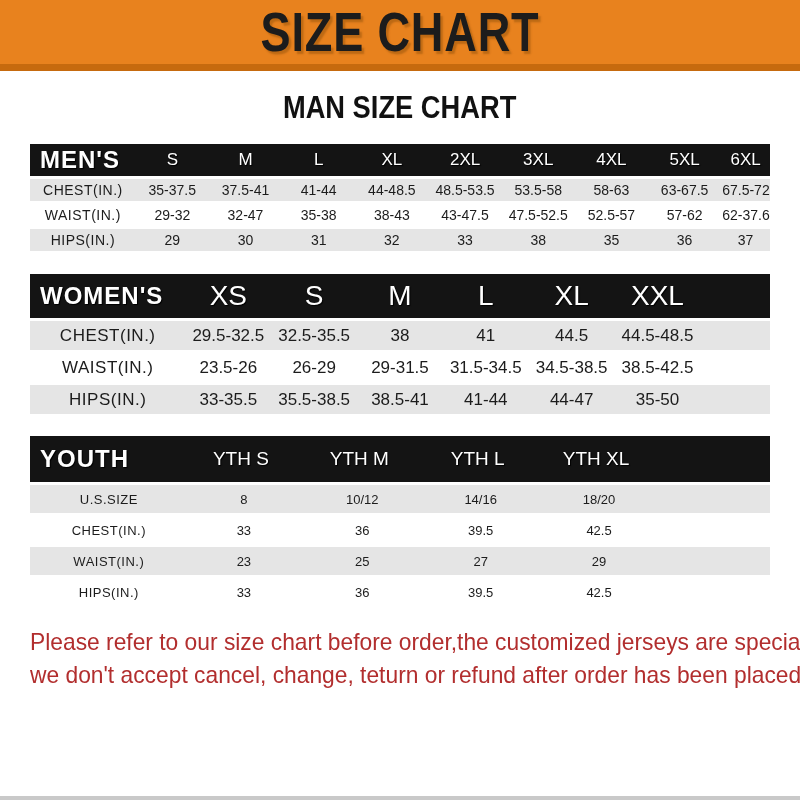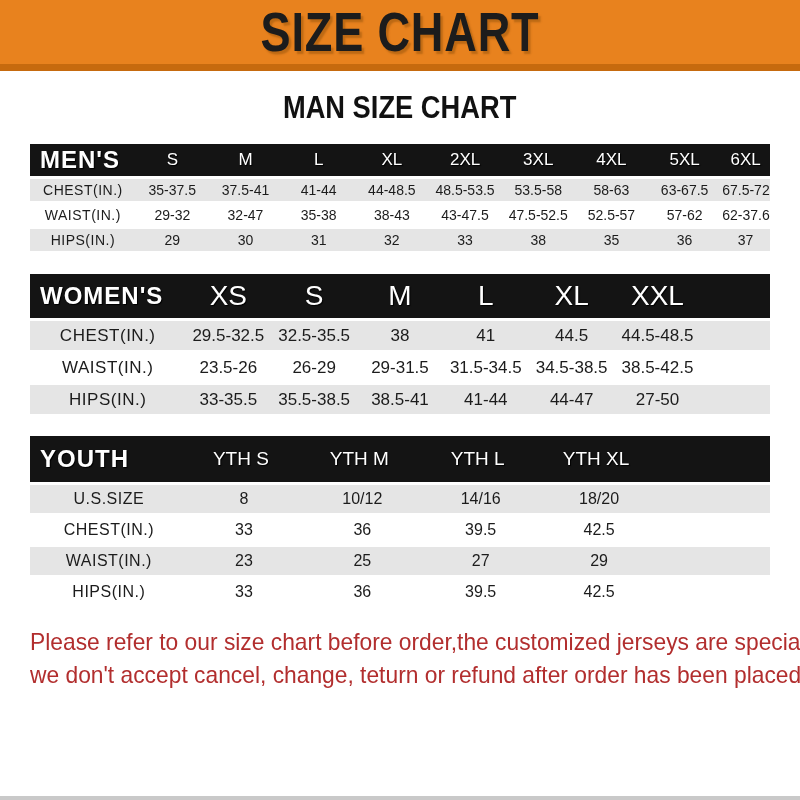--- a/index.html
+++ b/index.html
@@ -76,21 +76,21 @@
   table.size-table tbody tr:nth-child(even) td { background: #ffffff; }
 
   .tbl-men   th { height: 30px; font-size: 17px; }
   .tbl-men   th.corner { font-size: 24px; }
   .tbl-men   td { height: 20px; font-size: 14px; }
   .tbl-women th { height: 42px; font-size: 28px; }
   .tbl-women th.corner { font-size: 24px; }
   .tbl-women td { height: 27px; font-size: 17px; }
   .tbl-youth th { height: 44px; font-size: 19px; }
   .tbl-youth th.corner { font-size: 24px; }
-  .tbl-youth td { height: 26px; font-size: 16px; padding-left: 7px; }
+  .tbl-youth td { height: 26px; font-size: 13px; padding-left: 7px; }
 
   
   .disclaimer {
     margin: 14px 0 0 30px;
     color: var(--disclaimer-red, #B22E2E);
   }
   .disclaimer-line {
     font-size: 24px;
     line-height: 33px;
     transform: scaleX(0.95);
@@ -227,21 +227,21 @@
           <td>38.5-42.5</td>
           <td></td>
         </tr>
         <tr>
           <td class="rowlabel">HIPS(IN.)</td>
           <td>33-35.5</td>
           <td>35.5-38.5</td>
           <td>38.5-41</td>
           <td>41-44</td>
           <td>44-47</td>
-          <td>27-50</td>
+          <td>35-50</td>
           <td></td>
         </tr>
       </tbody>
     </table>
 </section>
 
 <section class="chart-section sec-youth">
   <table class="size-table tbl-youth">
       <colgroup>
         <col style="width: 20.5%;">

